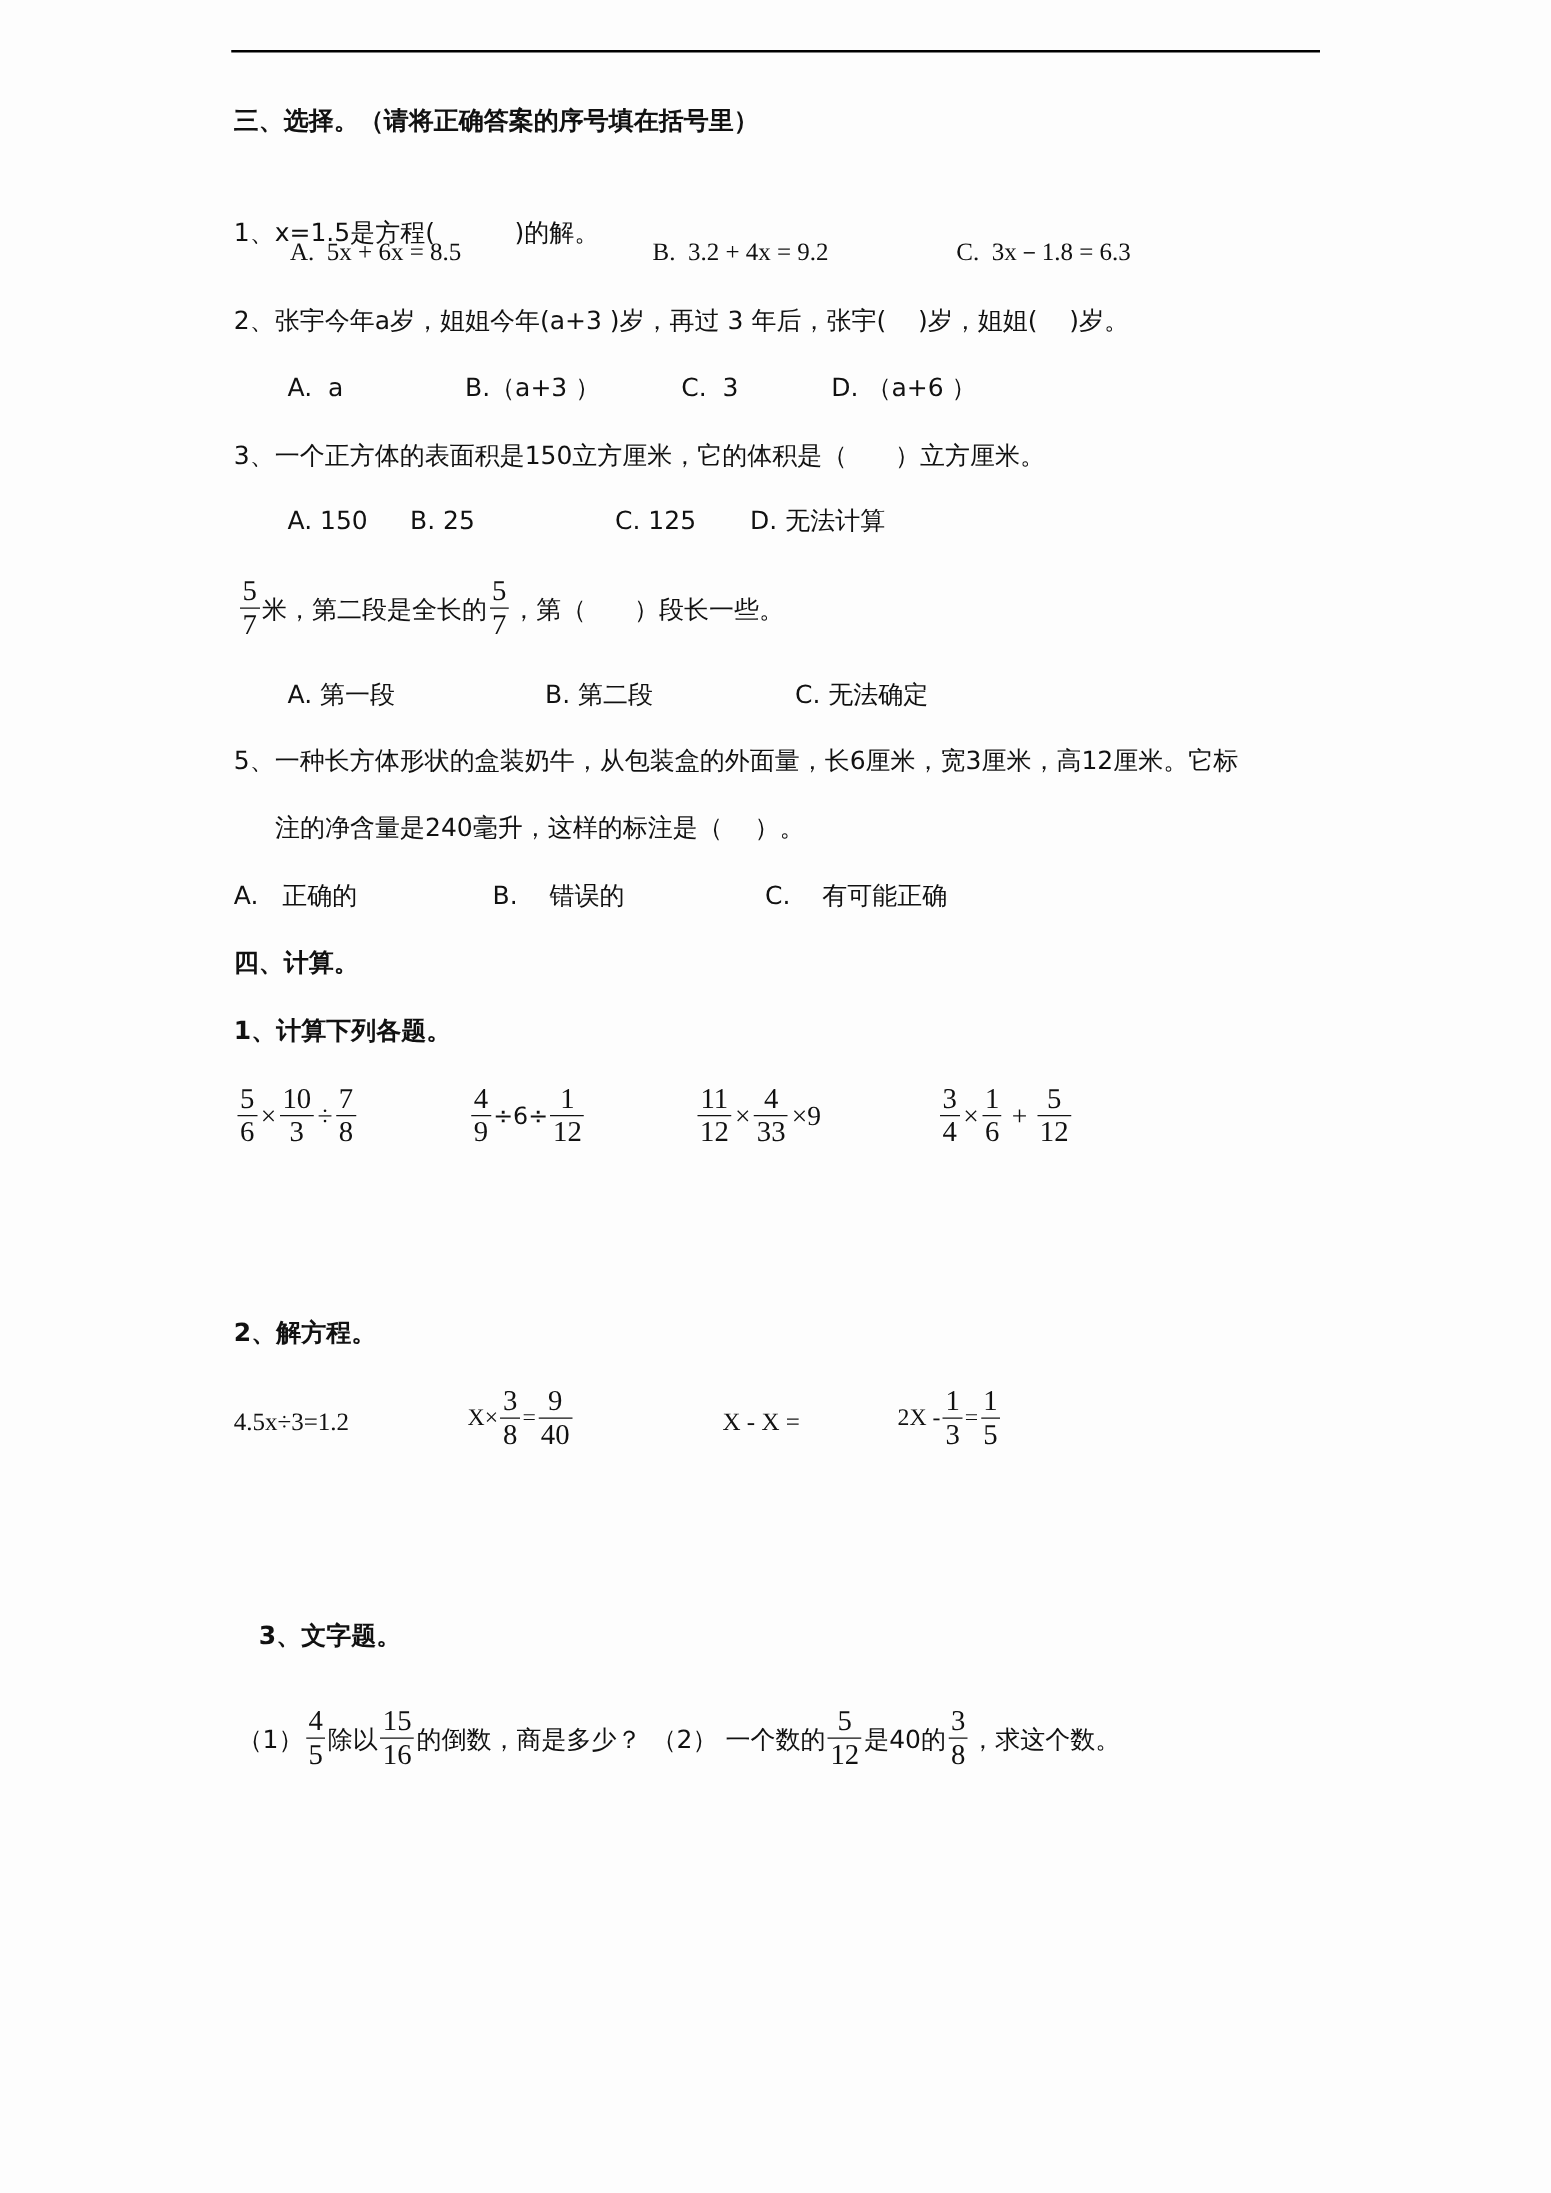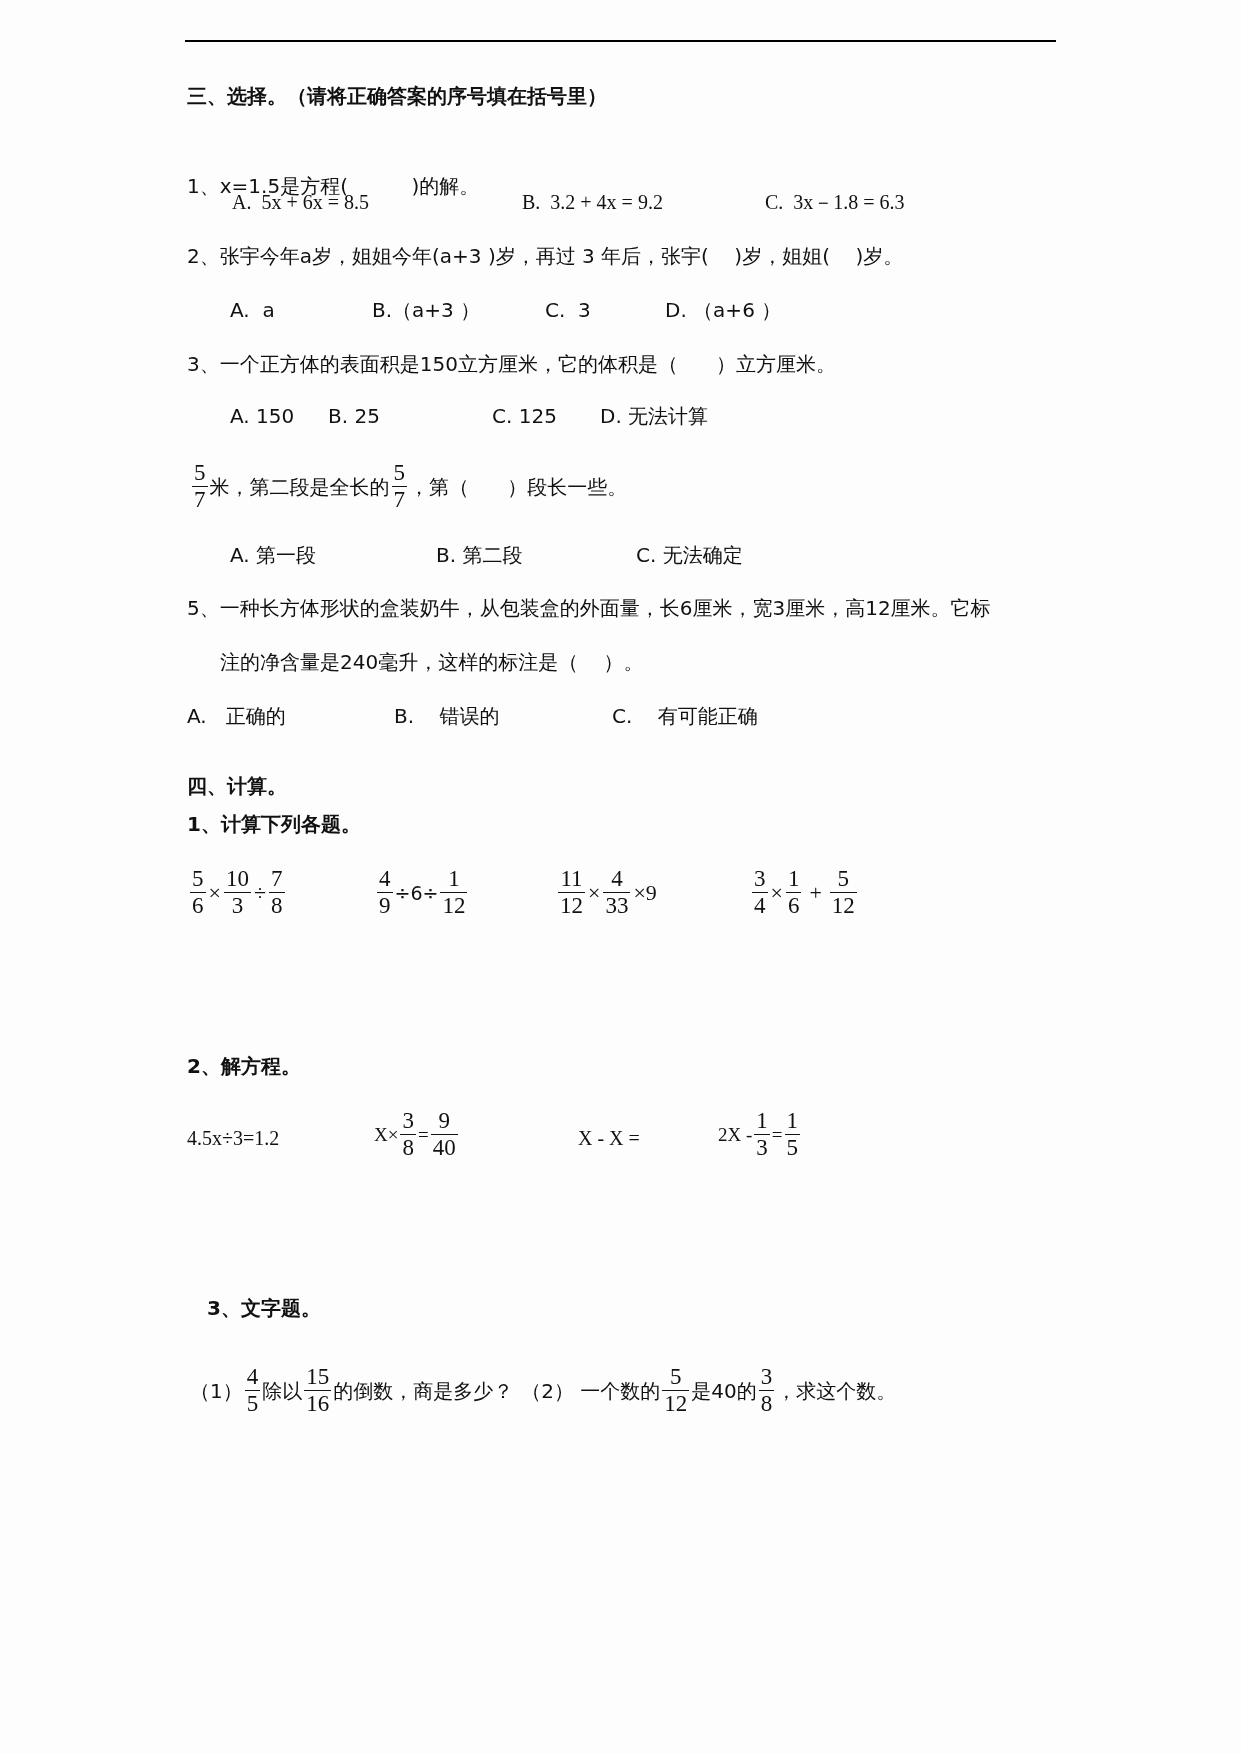--- a/index.html
+++ b/index.html
@@ -51,21 +51,21 @@
 <div class="opt" style="left:230px; top:541px;">A. 第一段</div>
 <div class="opt" style="left:436px; top:541px;">B. 第二段</div>
 <div class="opt" style="left:588px; top:541px;margin-left:48px;">C. 无法确定</div>
 
 <div class="line" style="left:187px; top:594px;">5、一种长方体形状的盒装奶牛，从包装盒的外面量，长6厘米，宽3厘米，高12厘米。它标</div>
 <div class="line" style="left:220px; top:648px;">注的净含量是240毫升，这样的标注是（    ）。</div>
 <div class="opt" style="left:187px; top:702px;">A.   正确的</div>
 <div class="opt" style="left:394px; top:702px;">B.    错误的</div>
 <div class="opt" style="left:612px; top:702px;">C.    有可能正确</div>
 
-<div class="line bold" style="left:187px; top:772px;text-align:right;">四、计算。</div>
+<div class="line bold" style="left:187px; top:756px;text-align:right;">四、计算。</div>
 <div class="line bold" style="left:187px; top:810px;">1、计算下列各题。</div>
 
 <div class="expr" style="left:188px; top:866px;">
   <span class="frac">
       <span class="num">5</span>
       <span class="bar"></span>
       <span class="den">6</span>
     </span>
   <span class="serif-op">×</span>
   <span class="frac">

